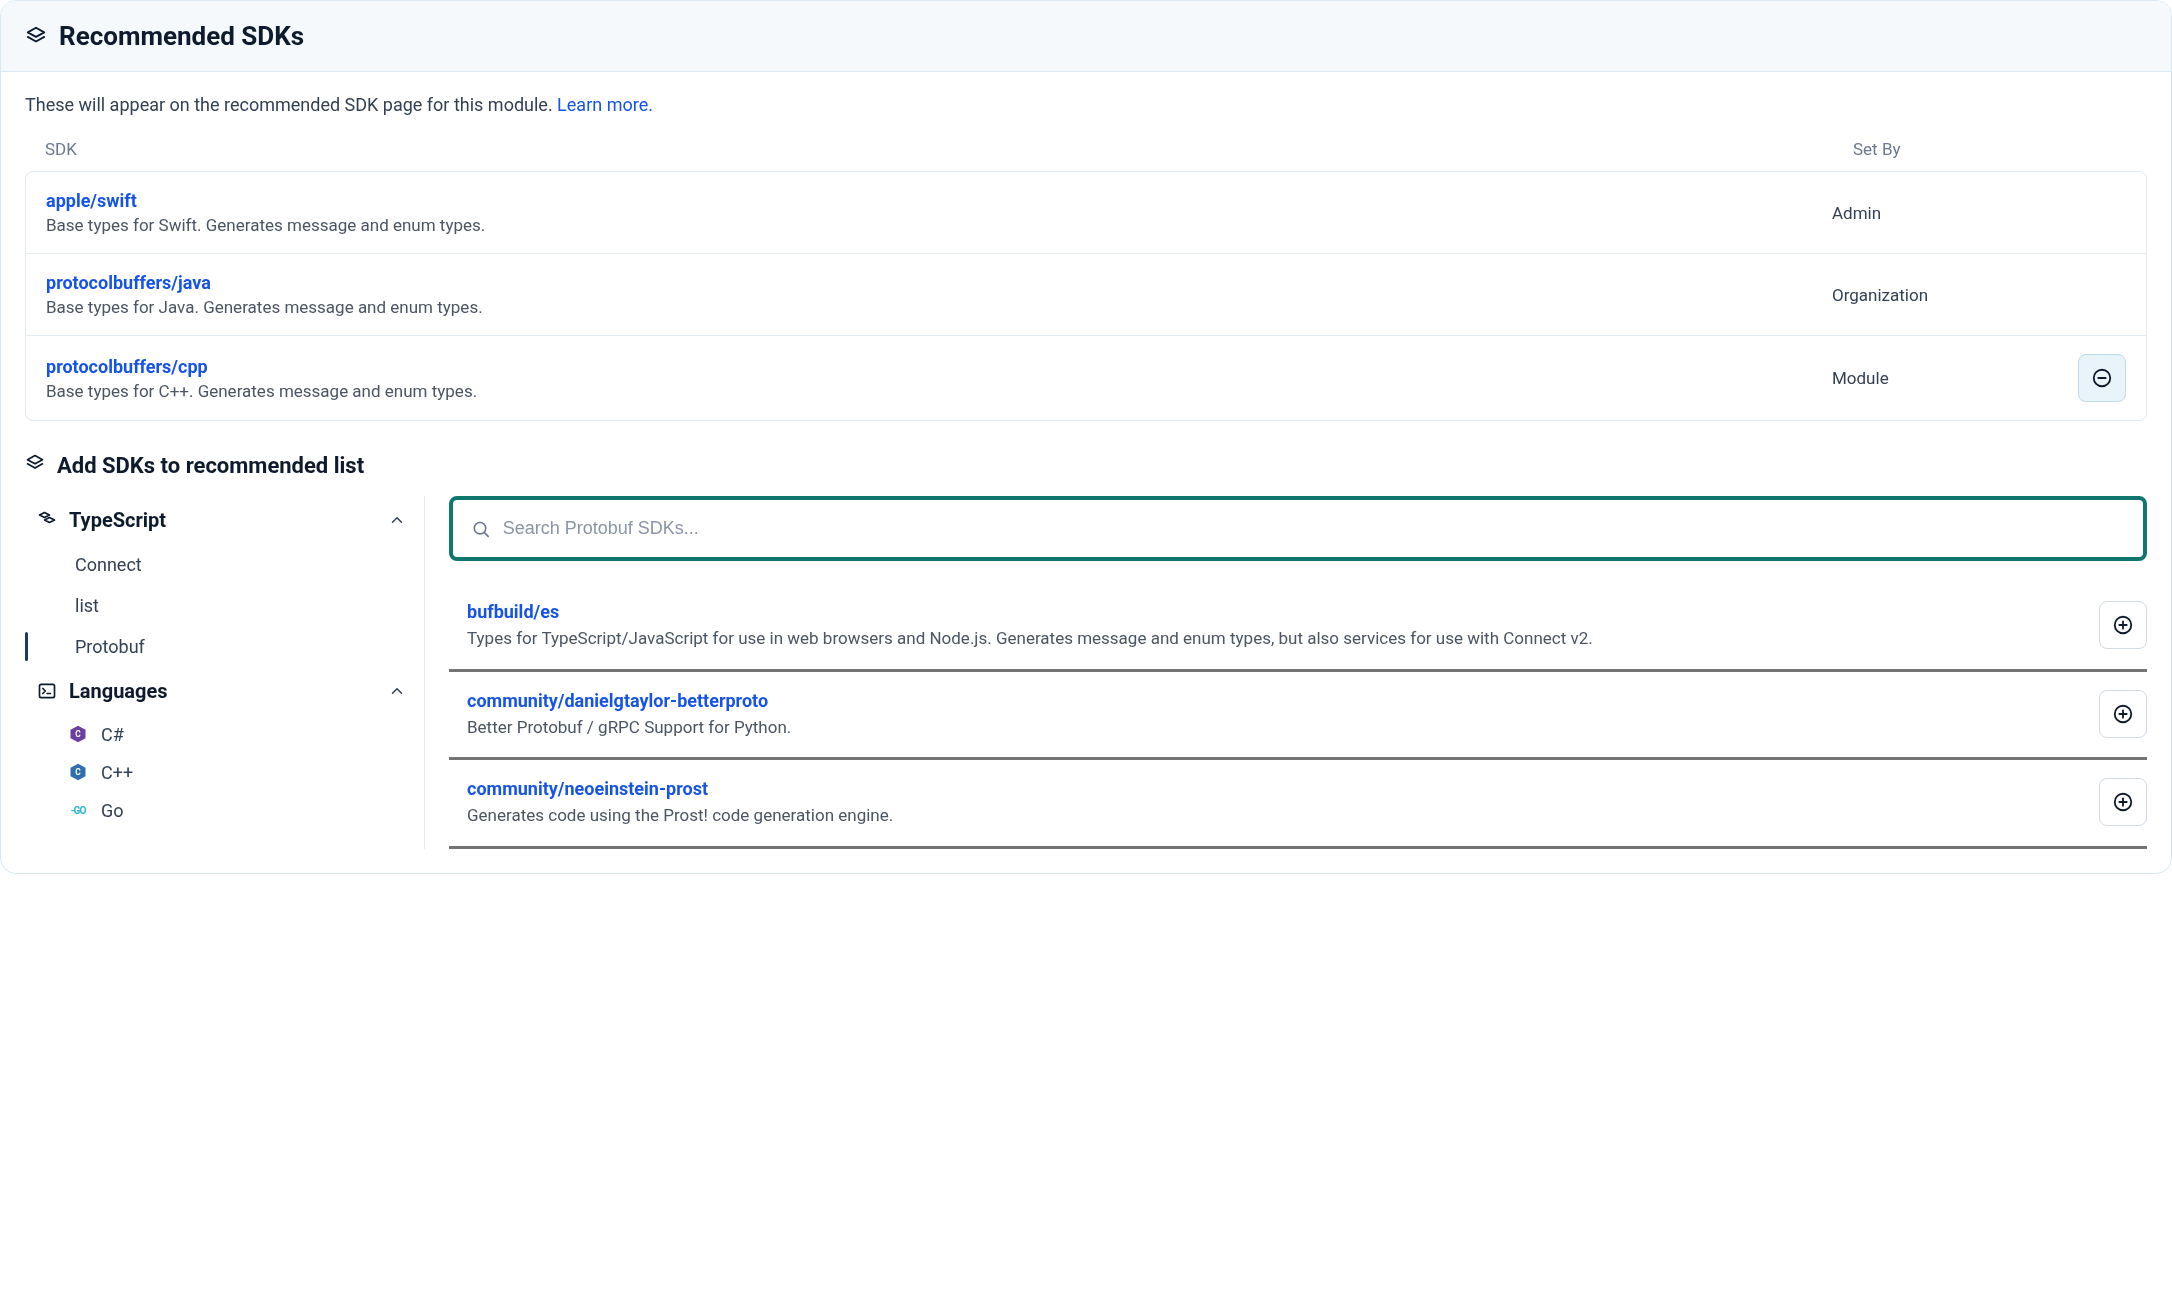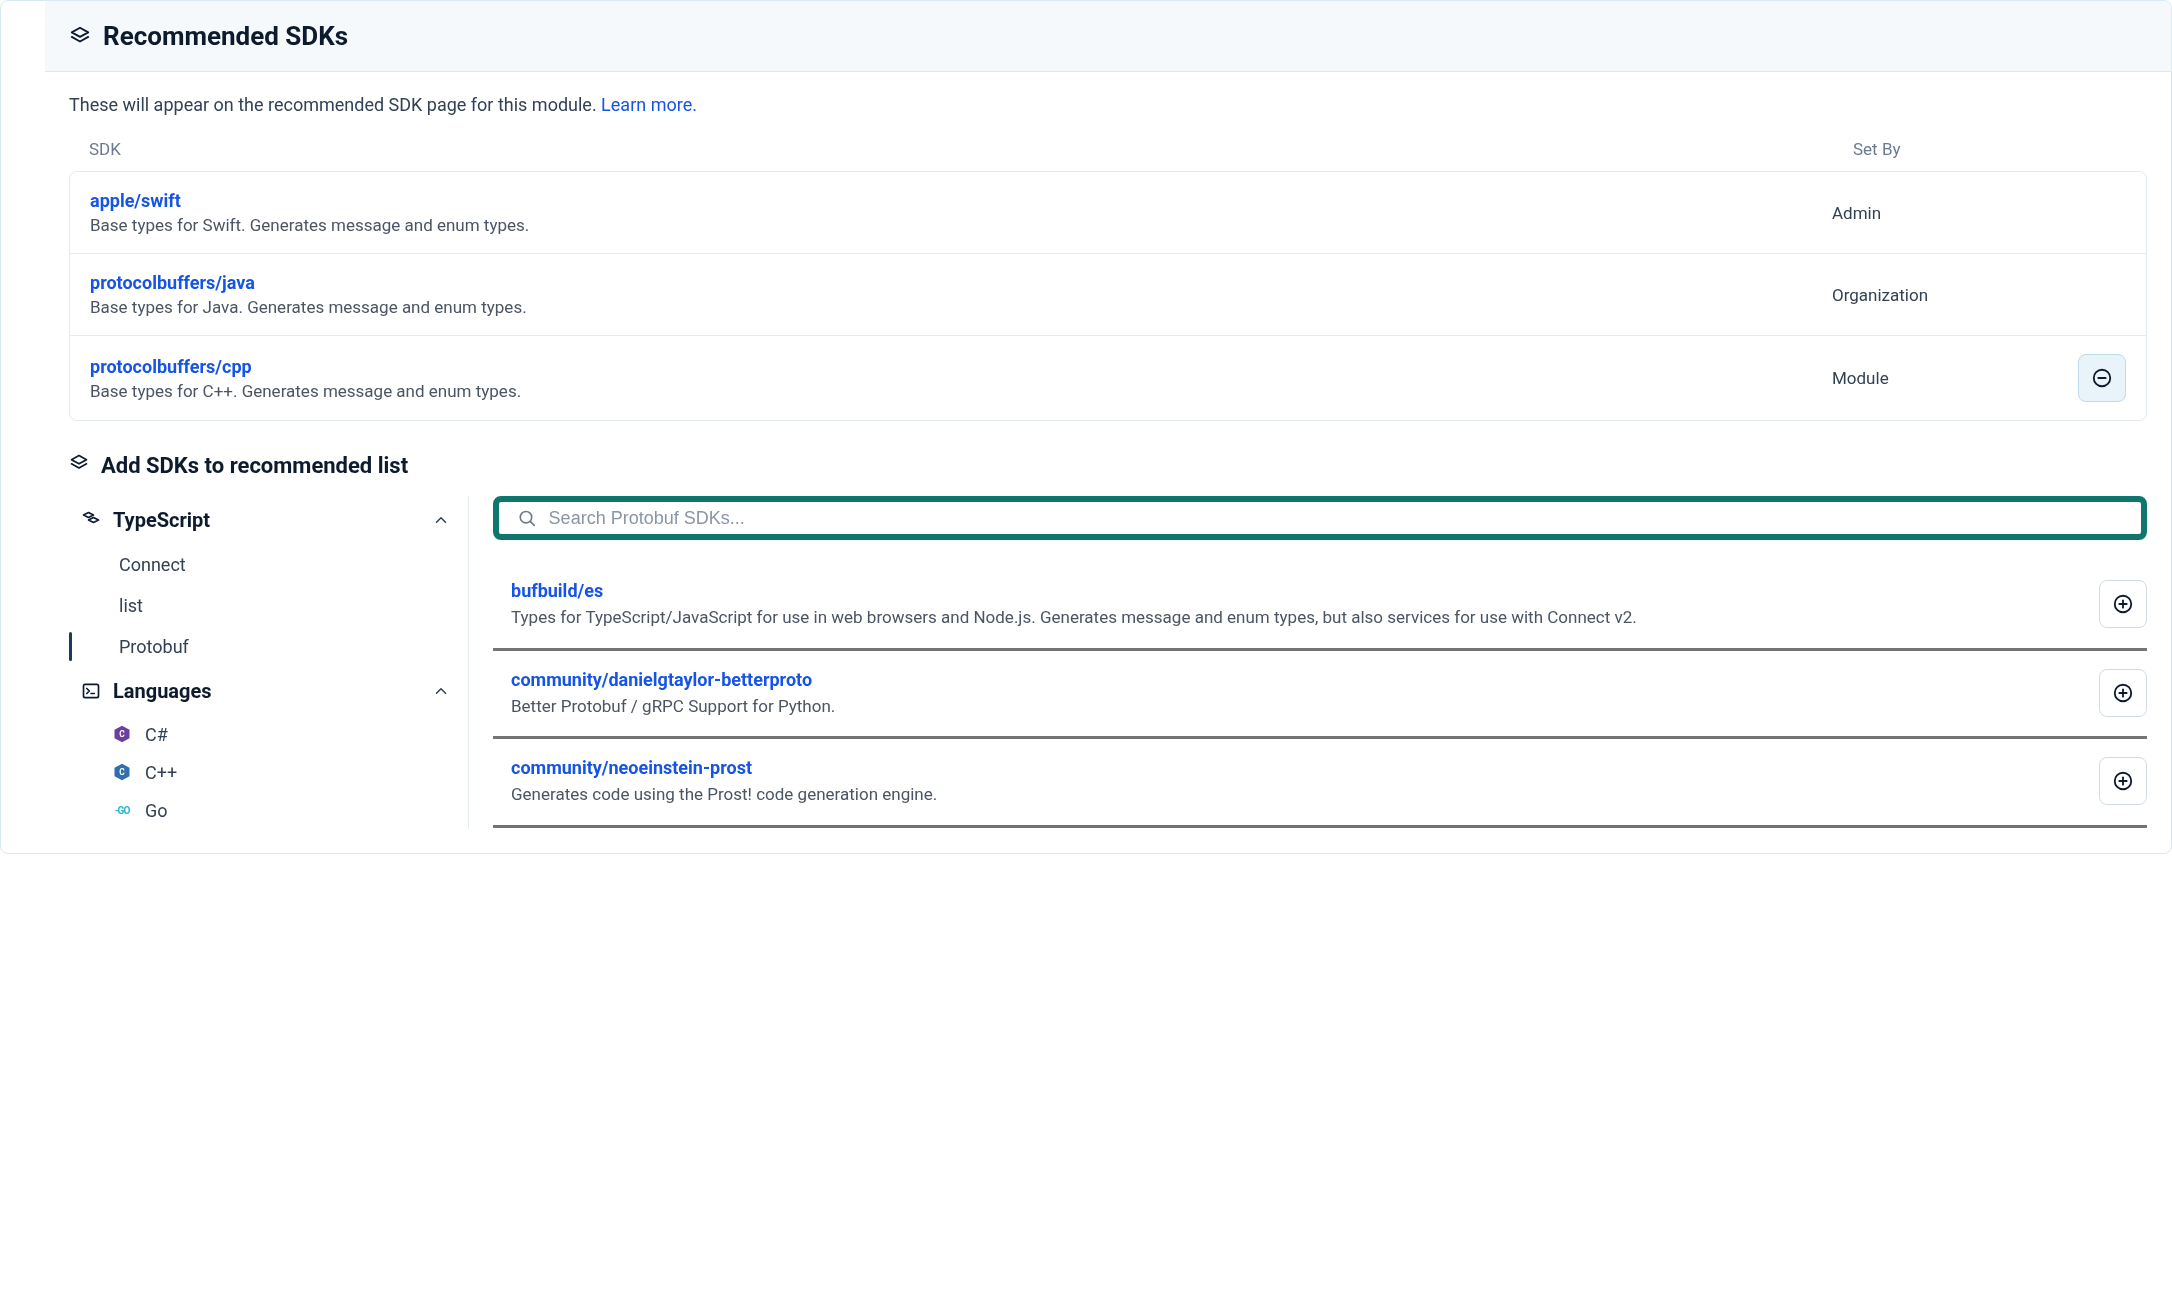--- a/index.html
+++ b/index.html
@@ -4,24 +4,23 @@
 <style>
   * { box-sizing: border-box; margin: 0; padding: 0; }
   body {
     font-family: -apple-system, BlinkMacSystemFont, "Segoe UI", Roboto, Helvetica, Arial, sans-serif;
     background: #ffffff;
     color: #111827;
     font-size: 16px;
   }
   .container {
     border: 1px solid #d7eaf3;
-    border-radius: 8px;
+    border-radius: 16px;
     overflow: hidden;
     background: #fff;
-    padding-left: 44px;
   }
   .panel-header {
     background: #f5f9fc;
     padding: 20px 24px;
     border-bottom: 1px solid #d7eaf3;
     display: flex;
     align-items: center;
     gap: 12px;
   }
   .panel-header h1 {
@@ -169,26 +168,26 @@
     justify-content: center;
     font-size: 12px;
     font-weight: 700;
   }
 
   .results {
     flex: 1;
     min-width: 0;
   }
   .search-wrap {
-    border: 6px solid #0f766e;
+    border: 4px solid #0f766e;
     border-radius: 8px;
     display: flex;
     align-items: center;
     padding: 0 18px;
-    height: 44px;
+    height: 65px;
     margin-bottom: 22px;
   }
   .search-wrap svg { width: 20px; height: 20px; color: #6b7a90; margin-right: 12px; }
   .search-wrap input {
     border: none;
     outline: none;
     font-size: 18px;
     width: 100%;
     color: #334155;
   }

